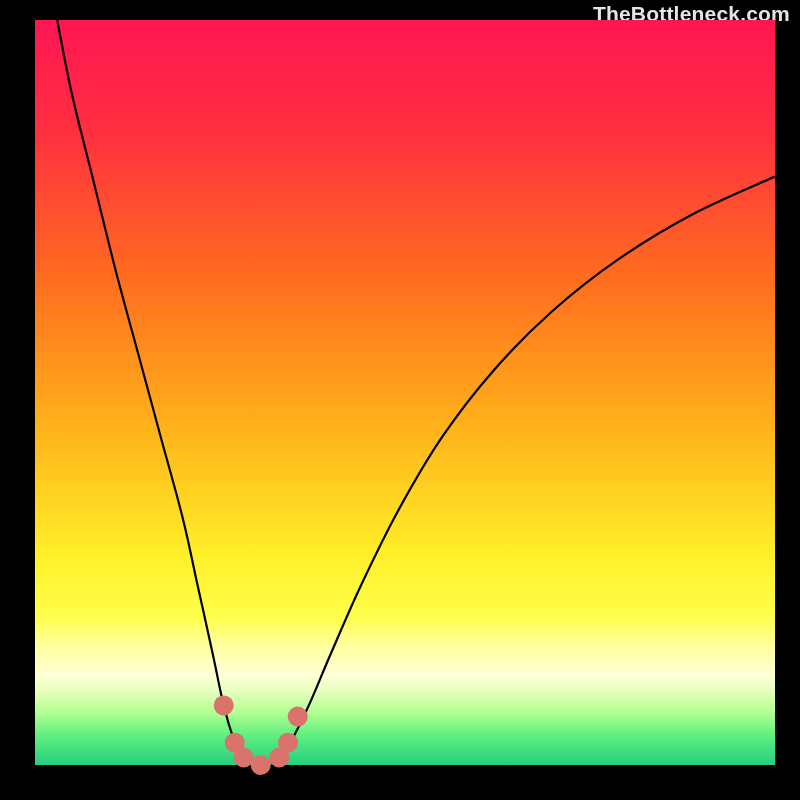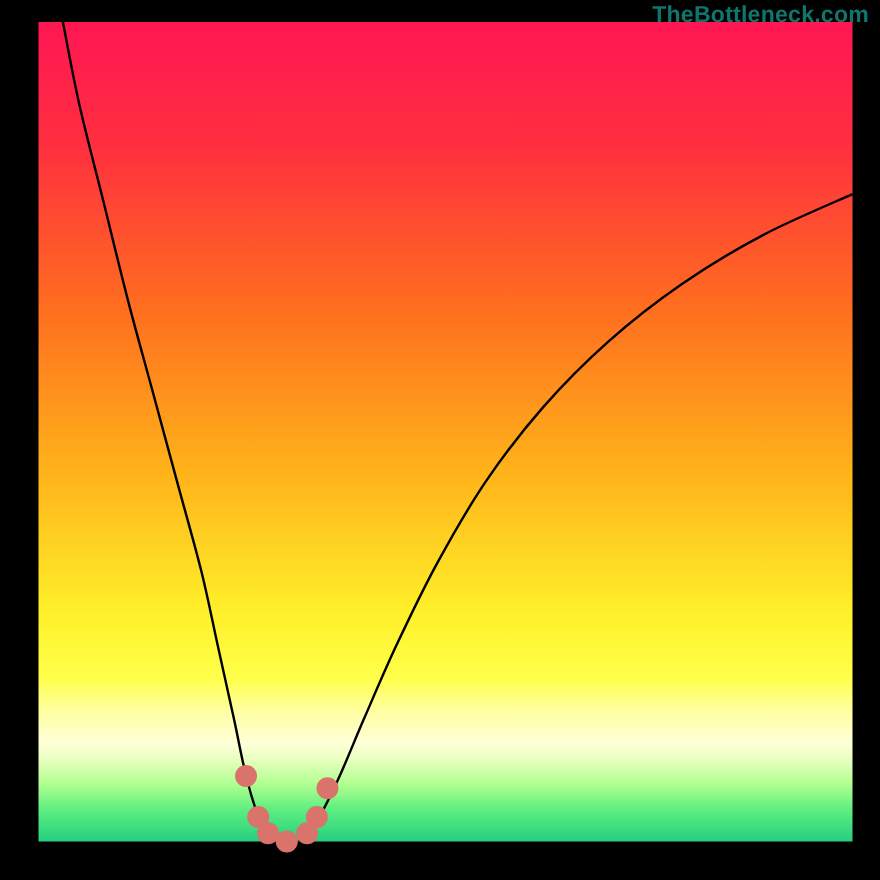--- a/index.html
+++ b/index.html
@@ -24,21 +24,21 @@
     width: 740px;
     height: 745px;
     
   }
   .attribution {
     position: absolute;
     top: 2px;
     right: 10px;
     font-size: 21px;
     font-weight: bold;
-    color: #0f766e;
+    color: #e5e5e5;
     letter-spacing: 0.2px;
   }
   svg.curves {
     position: absolute;
     left: 0; top: 0;
     width: 740px; height: 745px;
     overflow: visible;
   }
   .curve-path {
     fill: none;

